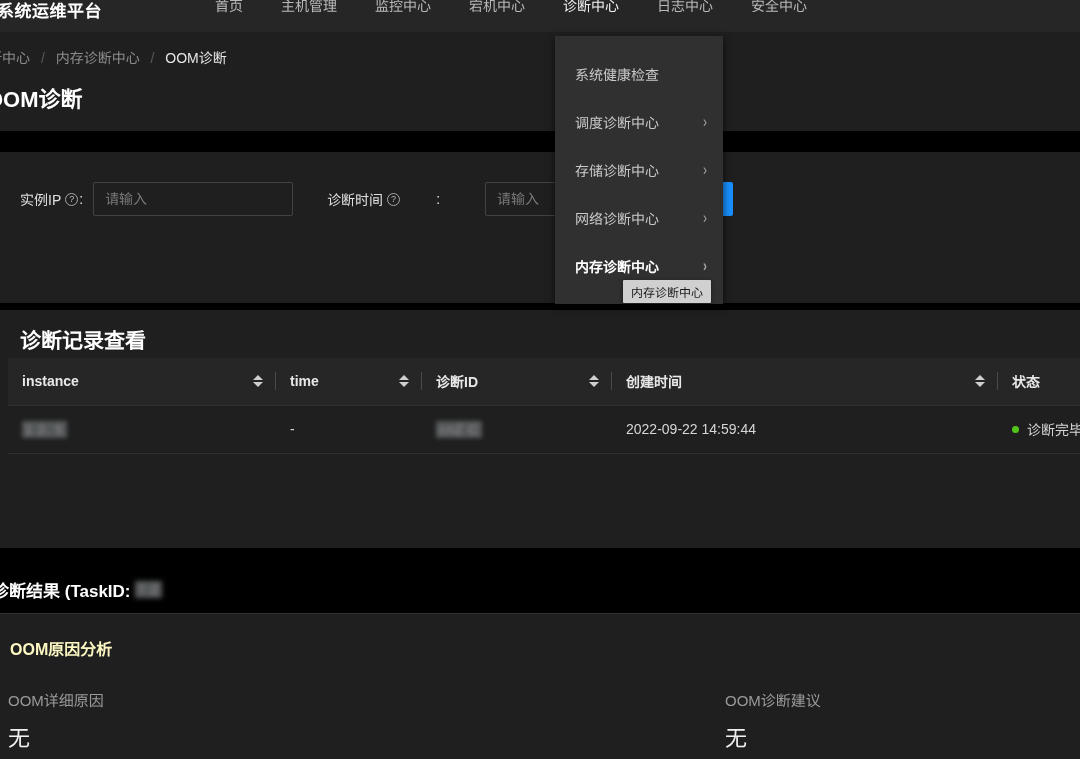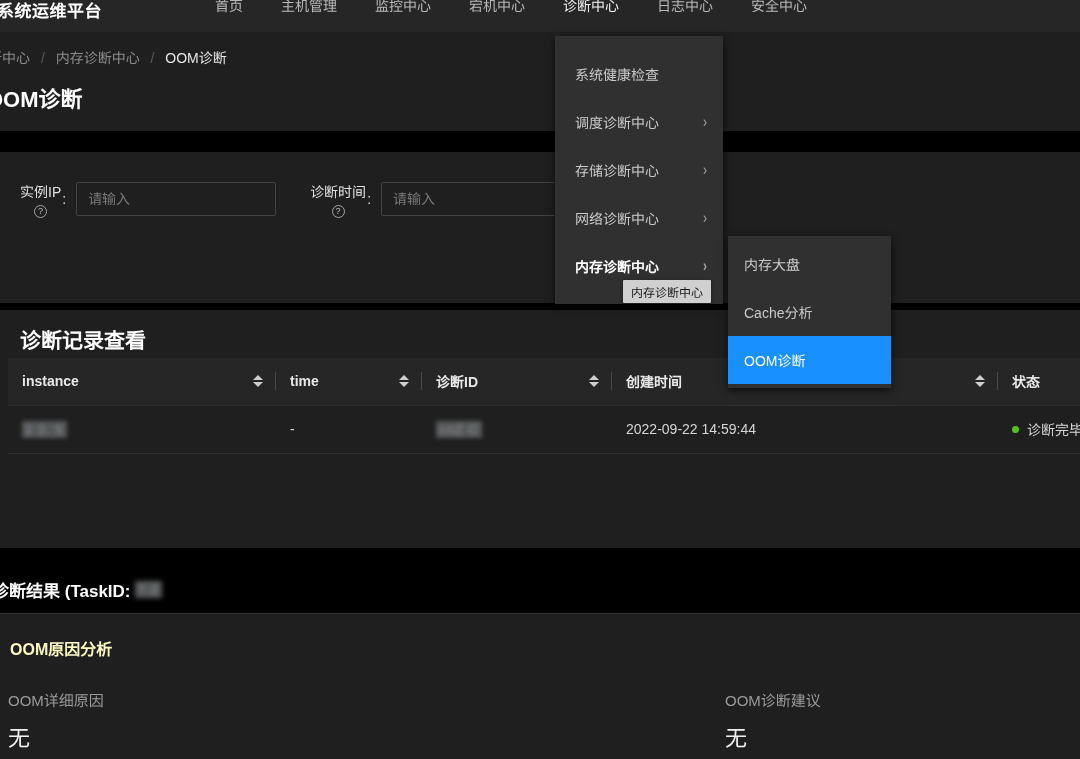--- a/index.html
+++ b/index.html
@@ -109,21 +109,20 @@
     white-space: nowrap;
   }
   .field { display: flex; align-items: center; }
   .field-label {
     font-size: 14px;
     color: #e0e0e0;
     display: flex;
     align-items: center;
     gap: 4px;
     white-space: nowrap;
-    flex-direction: column;
   }
   .qmark {
     display: inline-block;
     width: 13px; height: 13px;
     border: 1px solid #a6a6a6;
     border-radius: 50%;
     font-size: 9px;
     line-height: 11px;
     text-align: center;
     color: #bfbfbf;
@@ -383,21 +382,21 @@
     <div class="form-row">
       <div class="field" style="margin-left:20px;">
         <span class="field-label">
           <span>实例IP</span>
           <span class="qmark">?</span>
         </span>
         <span class="colon">:</span>
         <input class="text-input" type="text" placeholder="请输入" style="">
       </div>
 
-      <div class="field" style="margin-left:34px;">
+      <div class="field" style="margin-left:34px;gap:35px;">
         <span class="field-label">
           <span>诊断时间</span>
           <span class="qmark">?</span>
         </span>
         <span class="colon">:</span>
         <input class="text-input" type="text" placeholder="请输入" style="">
       </div>
 
       <button class="search-btn" style="margin-left:14px;">
         <span></span>
@@ -526,27 +525,16 @@
     <div class="menu-item">
       <span>网络诊断中心</span>
       <span class="chev">›</span>
     </div>
     <div class="menu-item hl">
       <span>内存诊断中心</span>
       <span class="chev">›</span>
     </div>
   </div>
 
-  <div class="menu2">
-    <div class="menu-item">
-      <span>内存大盘</span>
-    </div>
-    <div class="menu-item">
-      <span>Cache分析</span>
-    </div>
-    <div class="menu-item sel">
-      <span>OOM诊断</span>
-    </div>
-  </div>
 
   <div class="tooltip">内存诊断中心</div>
 
 </div>
 
 </body></html>

